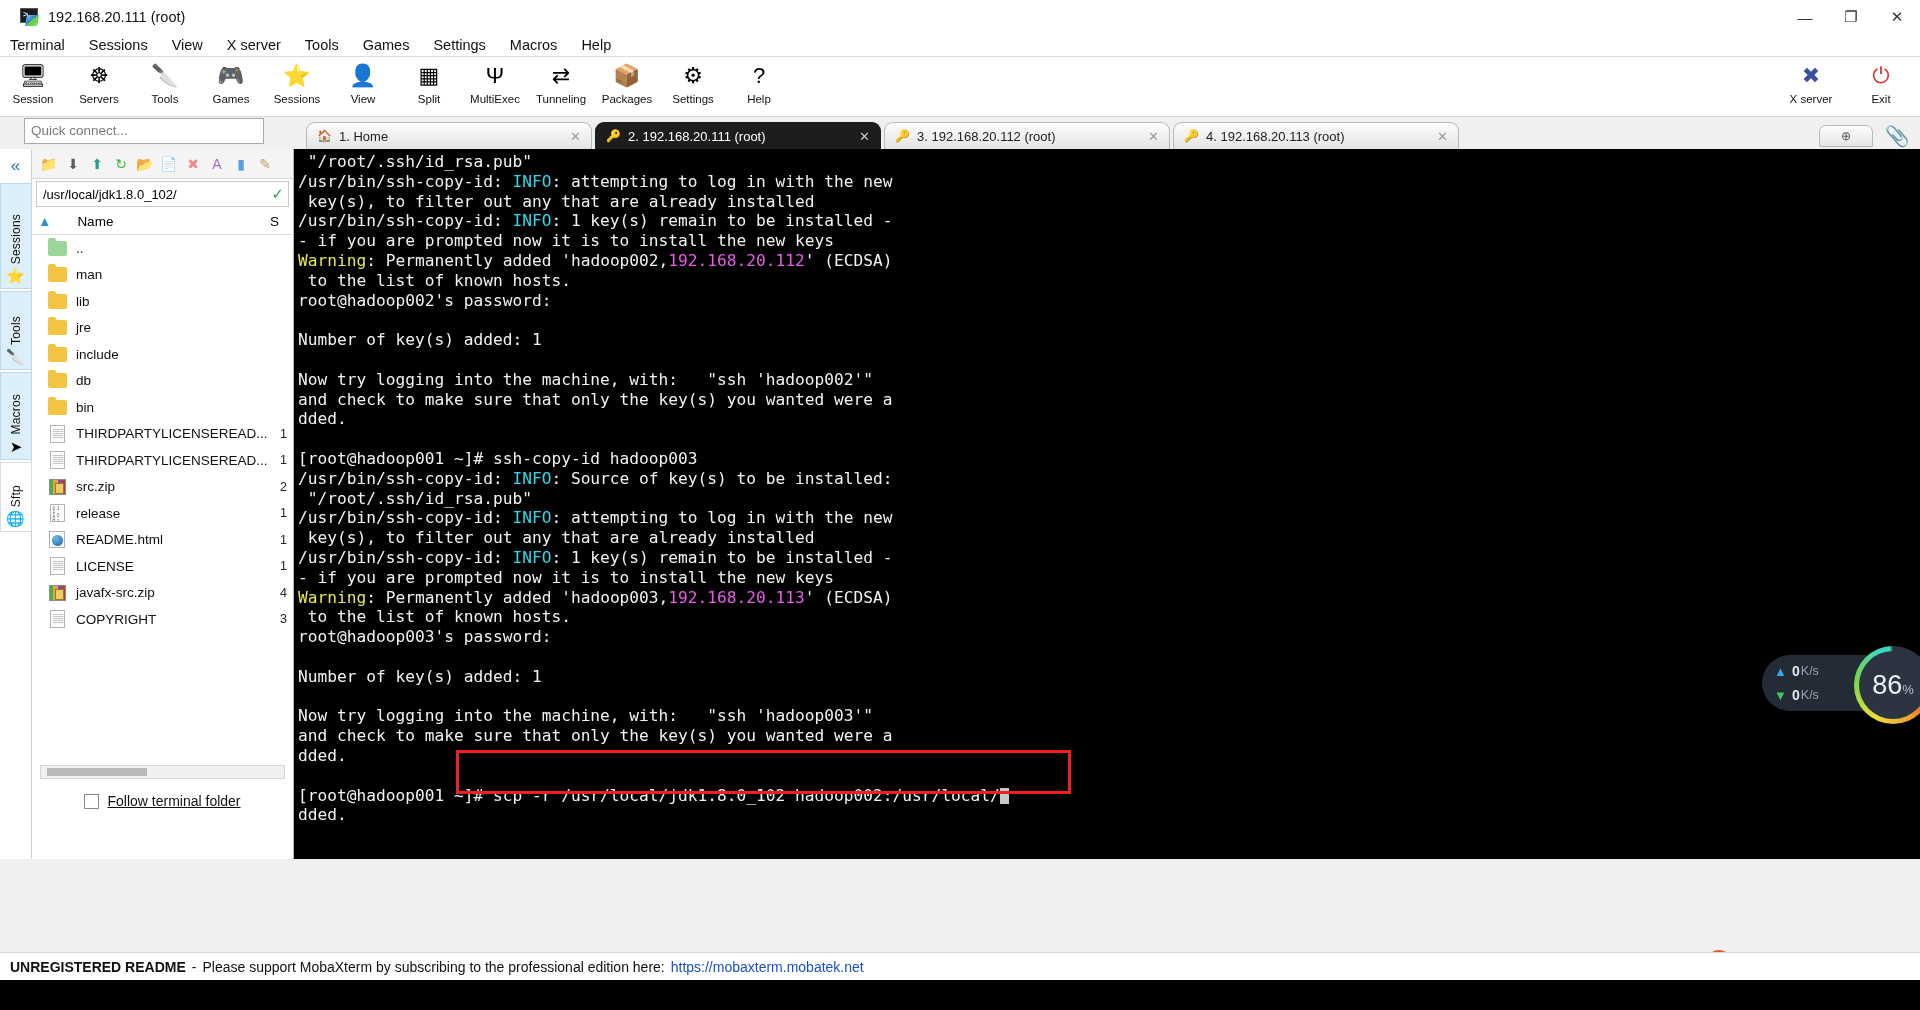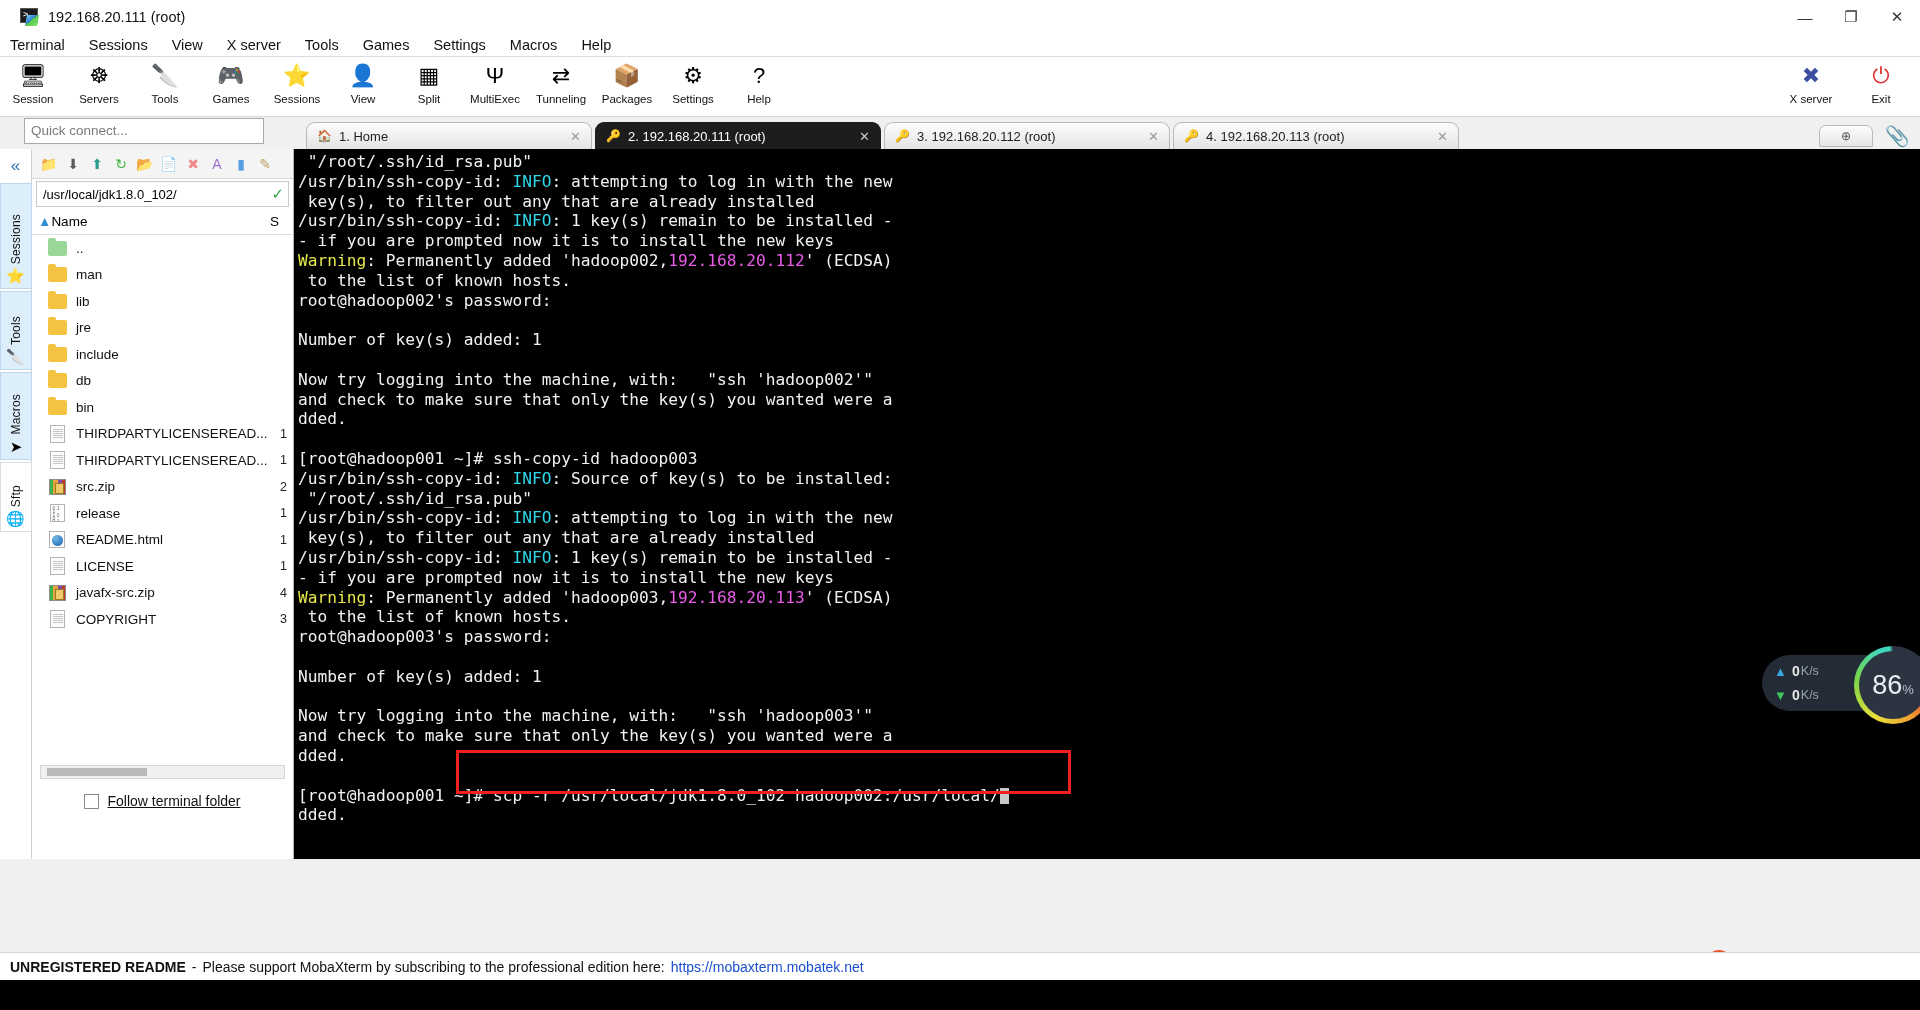--- a/index.html
+++ b/index.html
@@ -74,21 +74,21 @@
           border-right:1px solid #b6b6b6; }
   .sftp-tb { height:30px; display:flex; align-items:center; gap:2px; padding:0 6px;
              background:#f4f4f4; border-bottom:1px solid #d9d9d9;}
   .sf-btn { width:22px; height:22px; display:flex; align-items:center; justify-content:center;
             font-size:14px; border-radius:3px;}
   .sftp-path { height:26px; display:flex; align-items:center; padding:0 6px; font-size:13px;
                background:#fff; border:1px solid #c9c9c9; margin:2px 4px; position:relative;}
   .sftp-path .ok { position:absolute; right:4px; color:#2fa34a; font-size:15px; }
   .sftp-head { height:26px; display:flex; align-items:center; padding:0 6px; font-size:13.5px;
                border-bottom:1px solid #dfdfdf; background:#fff; }
-  .sftp-head .nm { }
+  .sftp-head .nm { margin-left:26px; }
   .sftp-head .sz { margin-left:auto; margin-right:8px; }
   .flist { height:528px; overflow:hidden; }
   .frow { height:26.5px; display:flex; align-items:center; padding-left:14px; font-size:13.5px;
           color:#111; position:relative;}
   .frow .fi { width:22px; height:18px; margin-right:8px; display:flex; align-items:center;
               justify-content:center; font-size:13px;}
   .frow .fsz { position:absolute; right:6px; font-size:12.5px; color:#222; }
   .fico-folder { width:19px;height:15px;background:#f5c342;border-radius:2px;position:relative;}
   .fico-folder::before{content:"";position:absolute;left:0;top:-3px;width:8px;height:4px;
                        background:#f5c342;border-radius:2px 2px 0 0;}

